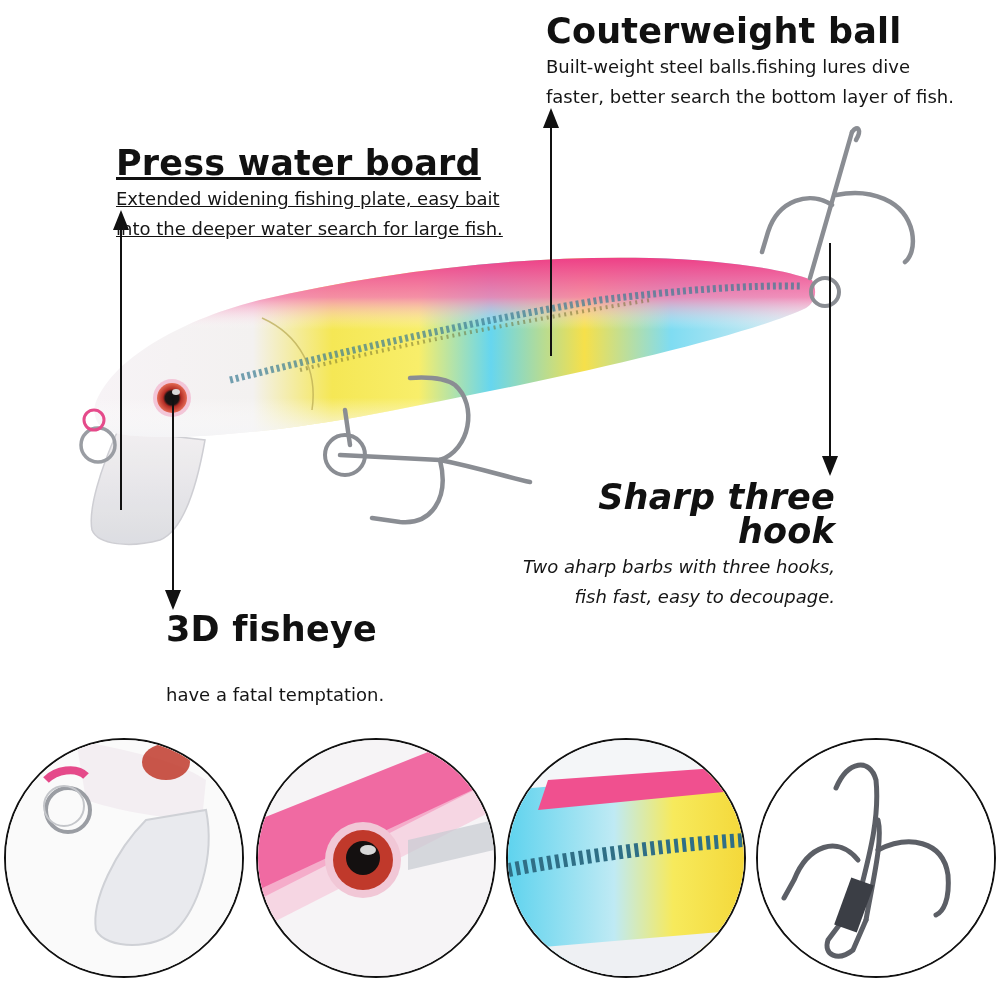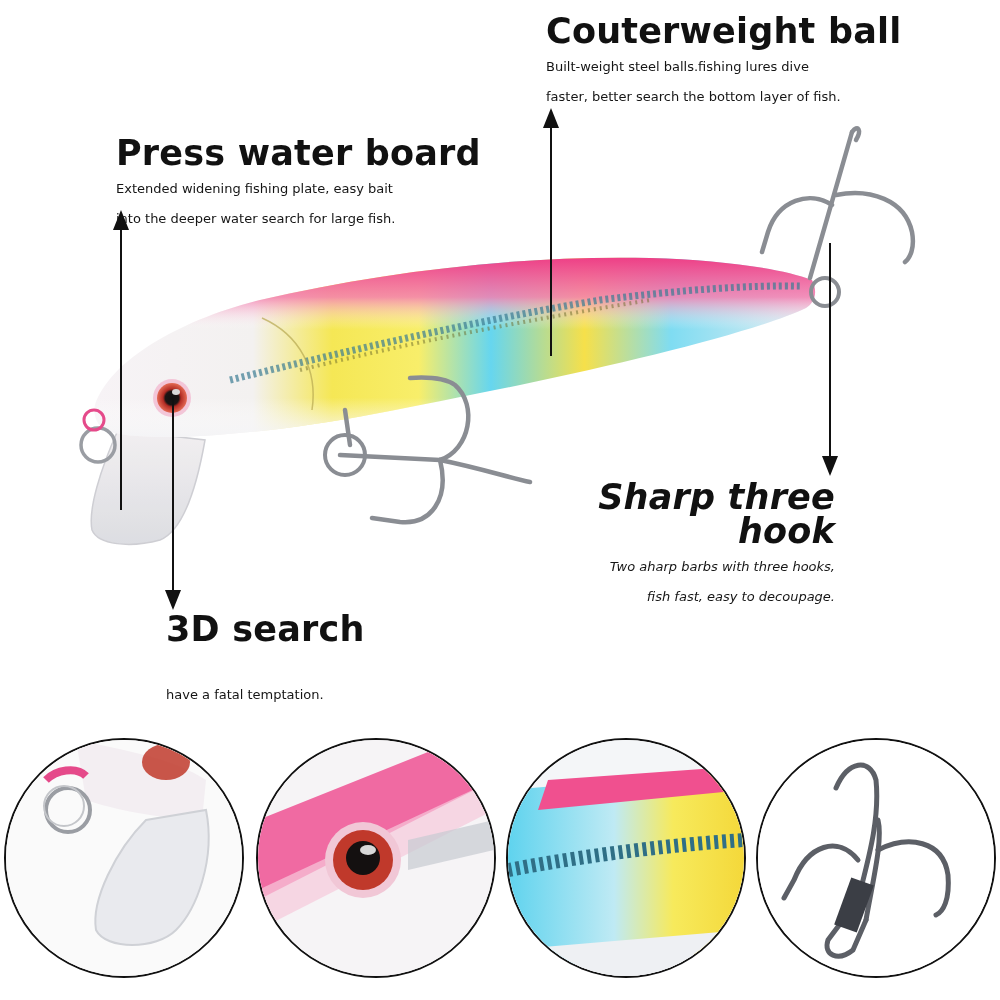--- a/index.html
+++ b/index.html
@@ -1,20 +1,20 @@
 <!DOCTYPE html>
 <html><head>
 <meta charset="utf-8">
 <style>
   html, body { margin:0; padding:0; background:#ffffff; }
   body { width:1000px; height:1000px; position:relative; overflow:hidden;
          font-family:"DejaVu Sans", "Liberation Sans", sans-serif; color:#111; }
   .callout { position:absolute; }
   .callout h2 { margin:0; font-size:35px; font-weight:bold; letter-spacing:0.2px; line-height:34px; color:#111; }
-  .callout p  { margin:4px 0 0 0; font-size:13px; line-height:30px; color:#151515; }
+  .callout p  { margin:4px 0 0 0; font-size:18px; line-height:30px; color:#151515; }
   .right { text-align:right; }
   #lure-svg { position:absolute; left:0; top:0; }
   .detail-circle { position:absolute; border-radius:50%; border:2px solid #111; overflow:hidden; background:#fff; }
   .detail-circle svg { position:absolute; left:0; top:0; }
 </style>
 </head>
 <body>
 
 <svg id="lure-svg" width="1000" height="720" viewBox="0 0 1000 720">
   <defs>
@@ -99,38 +99,38 @@
 </svg>
 
 <div class="callout" style="left:546px; top:14px; width:420px;">
   <h2>Couterweight ball</h2>
   <p>
     <span>Built-weight steel balls.fishing lures dive</span><br>
     <span>faster, better search the bottom layer of fish.</span>
   </p>
 </div>
 
-<div class="callout" style="left:116px; top:136px; width:420px;">
+<div class="callout" style="left:116px; top:146px; width:420px;text-decoration:underline;">
   <h2>Press water board</h2>
   <p>
     <span>Extended widening fishing plate, easy bait</span><br>
     <span>into the deeper water search for large fish.</span>
   </p>
 </div>
 
 <div class="callout right" style="left:500px; top:480px; width:335px;font-style:italic;">
   <h2>Sharp three hook</h2>
   <p>
     <span>Two aharp barbs with three hooks,</span><br>
     <span>fish fast, easy to decoupage.</span>
   </p>
 </div>
 
 <div class="callout" style="left:166px; top:612px; width:400px;">
-  <h2>3D search</h2>
+  <h2>3D fisheye</h2>
   <p>
     <br>
     <span>have a fatal temptation.</span>
   </p>
 </div>
 
 <div class="detail-circle" style="left:4px; top:738px; width:236px; height:236px;">
   <svg width="236" height="236" viewBox="0 0 236 236">
     <rect width="236" height="236" fill="#fafafa"></rect>
     <path d="M70,0 C120,10 170,20 200,40 L196,80 C150,78 110,70 80,60 Z" fill="#f3eef2"></path>

